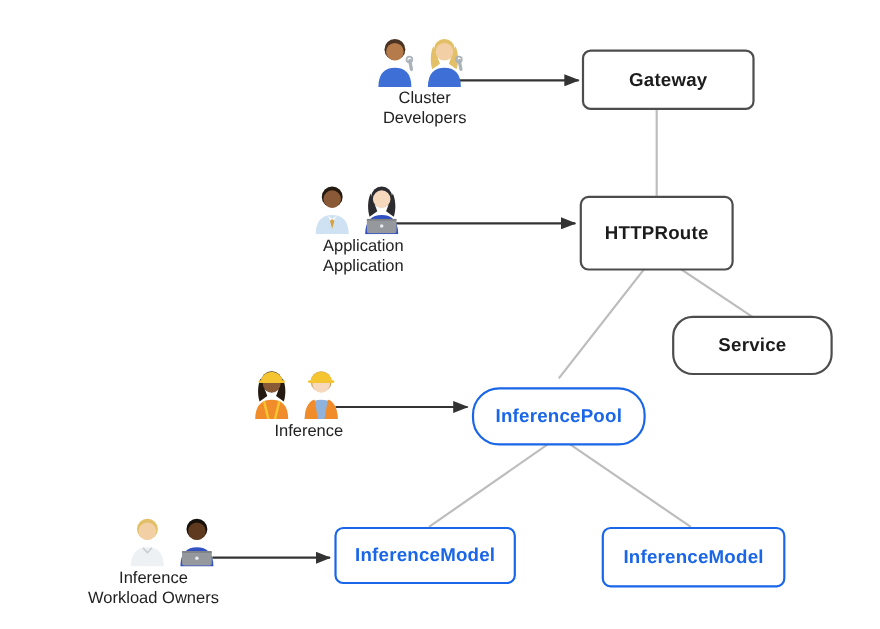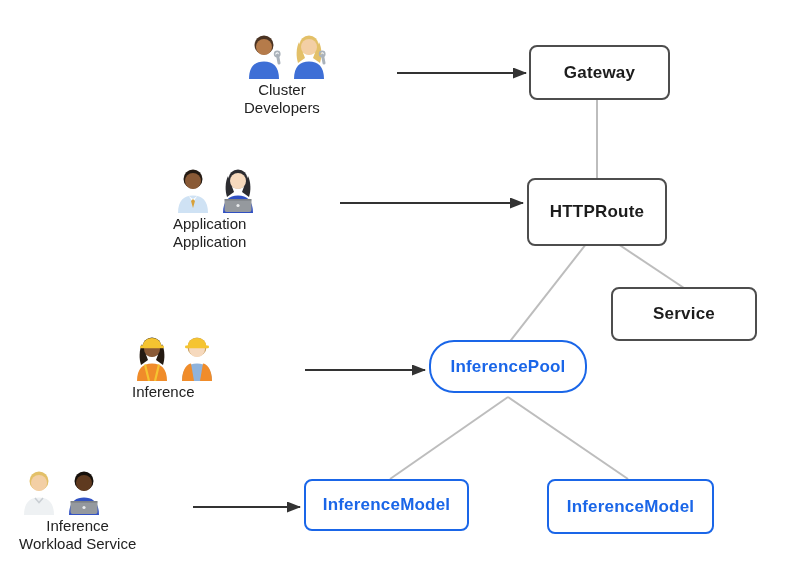--- a/index.html
+++ b/index.html
@@ -17,36 +17,36 @@
     background:#ffffff;
     border-radius:8px;
     font-weight:700;font-size:17px;letter-spacing:.2px;
     box-sizing:border-box;
   }
   .node.gray{border:2.5px solid #4d4d4d;color:#1c1c1c;}
   .node.blue{border:2px solid #1a66e8;color:#1a66e8;}
 
   .persona{
     position:absolute;width:180px;
-    display:flex;flex-direction:column;align-items:flex-start;
+    display:flex;flex-direction:column;align-items:flex-end;
   }
   .people{height:48px;display:flex;align-items:flex-end;gap:5px;}
   .plabel{
     margin-top:2px;text-align:center;
     font-size:15px;line-height:18px;color:#222222;font-weight:400;
   }
-  #n-gateway{left:529px;top:45px;width:141px;height:55px;}
+  #n-gateway{left:529px;top:45px;width:157px;height:55px;}
   #n-httproute{left:527px;top:178px;width:140px;height:68px;}
-  #n-service{left:611px;top:287px;width:146px;height:54px;}
-  #n-pool{left:429px;top:340px;width:158px;height:53px;border-radius:25px;}
+  #n-service{left:611px;top:287px;width:146px;height:54px;border-radius:19px;}
+  #n-pool{left:429px;top:352px;width:158px;height:53px;border-radius:25px;}
   #n-model-l{left:304px;top:479px;width:165px;height:52px;}
   #n-model-r{left:547px;top:479px;width:167px;height:55px;}
 
   #p-cluster{left:244px;top:31px;}
-  #p-appdev{left:173px;top:165px;}
+  #p-appdev{left:187px;top:165px;}
   #p-platform{left:132px;top:333px;}
   #p-workload{left:19px;top:467px;}
 </style>
 </head>
 <body>
 
 <div id="canvas">
 
   <svg id="edges" viewBox="0 0 800 572">
     <defs>
@@ -176,17 +176,17 @@
           <circle cx="20" cy="13" r="9.5" fill="#16100b"></circle>
           <circle cx="20" cy="15" r="8" fill="#5f3a1f"></circle>
           <path d="M5,47 C5,34.5 11,29.5 20,29.5 C29,29.5 35,34.5 35,47 Z" fill="#3353c4"></path>
           <rect x="6.5" y="33" width="27" height="13" rx="2" fill="#95999e"></rect>
           <rect x="6.5" y="33" width="27" height="1.6" fill="#7d8186"></rect>
           <circle cx="20" cy="39.5" r="1.6" fill="#e9ebed"></circle>
         </svg>
       </div>
     <div class="plabel">
       <div>Inference</div>
-      <div>Workload Service</div>
+      <div>Workload Owners</div>
     </div>
   </div>
 
 </div>
 
 </body></html>

